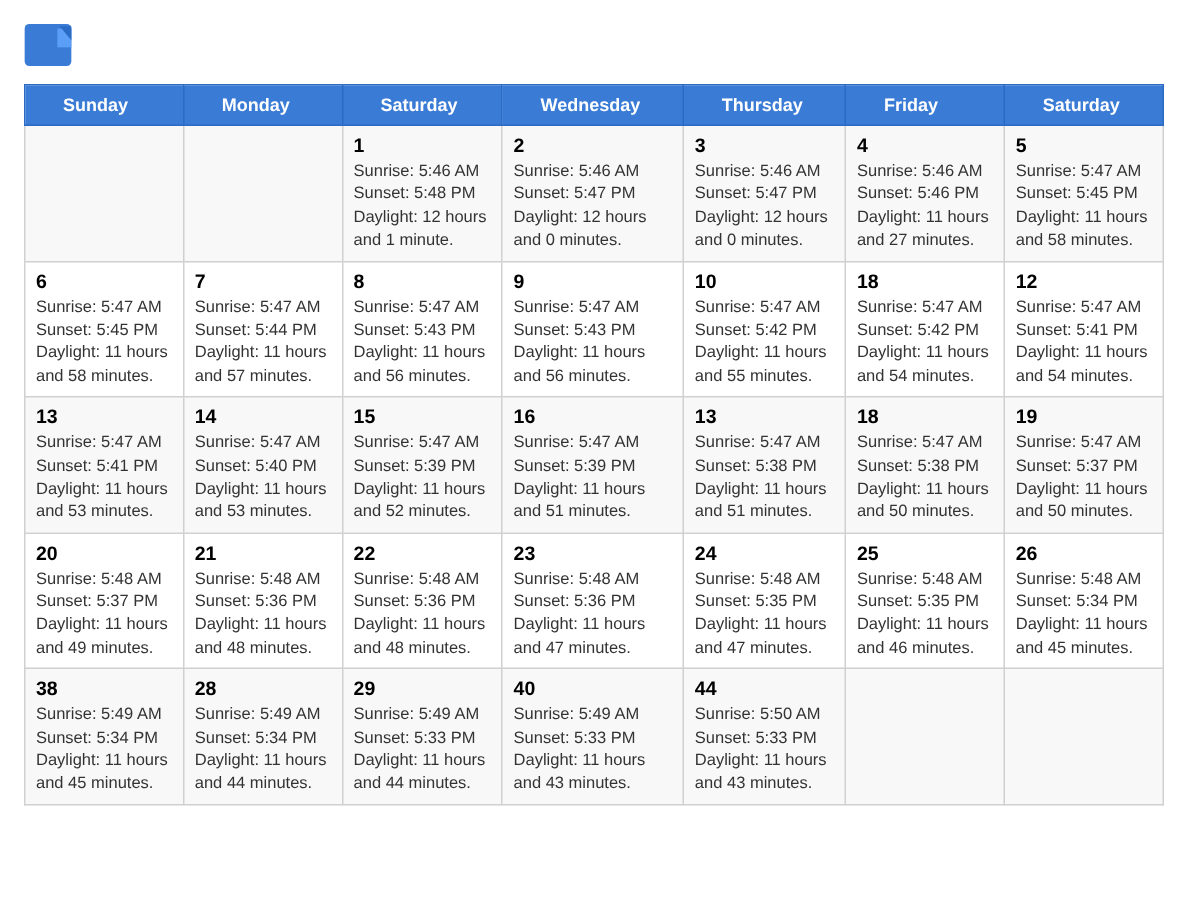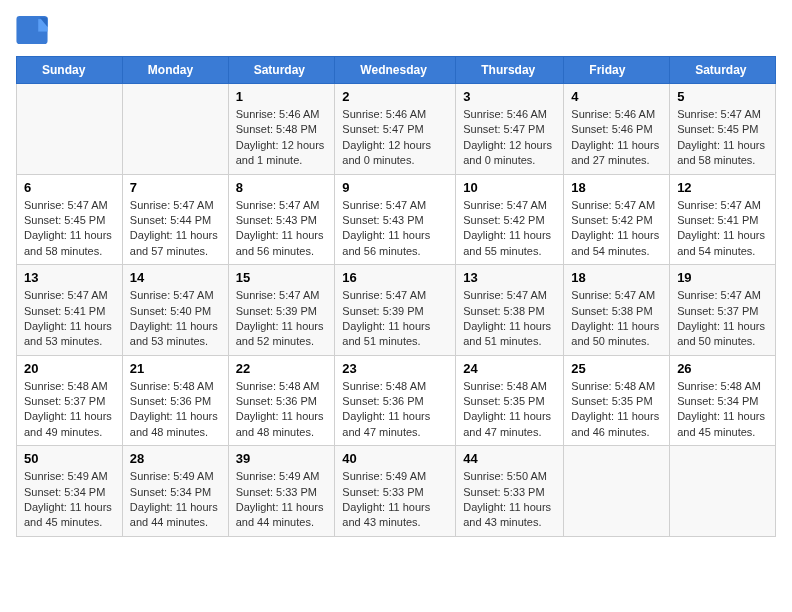--- a/index.html
+++ b/index.html
@@ -306,35 +306,35 @@
         <td>
           <span class="day-num">26</span>
           <span class="cell-line">Sunrise: 5:48 AM</span>
           <span class="cell-line">Sunset: 5:34 PM</span>
           <span class="cell-line">Daylight: 11 hours</span>
           <span class="cell-line">and 45 minutes.</span>
         </td>
       </tr>
       <tr>
         <td>
-          <span class="day-num">50</span>
+          <span class="day-num">38</span>
           <span class="cell-line">Sunrise: 5:49 AM</span>
           <span class="cell-line">Sunset: 5:34 PM</span>
           <span class="cell-line">Daylight: 11 hours</span>
           <span class="cell-line">and 45 minutes.</span>
         </td>
         <td>
           <span class="day-num">28</span>
           <span class="cell-line">Sunrise: 5:49 AM</span>
           <span class="cell-line">Sunset: 5:34 PM</span>
           <span class="cell-line">Daylight: 11 hours</span>
           <span class="cell-line">and 44 minutes.</span>
         </td>
         <td>
-          <span class="day-num">39</span>
+          <span class="day-num">29</span>
           <span class="cell-line">Sunrise: 5:49 AM</span>
           <span class="cell-line">Sunset: 5:33 PM</span>
           <span class="cell-line">Daylight: 11 hours</span>
           <span class="cell-line">and 44 minutes.</span>
         </td>
         <td>
           <span class="day-num">40</span>
           <span class="cell-line">Sunrise: 5:49 AM</span>
           <span class="cell-line">Sunset: 5:33 PM</span>
           <span class="cell-line">Daylight: 11 hours</span>

